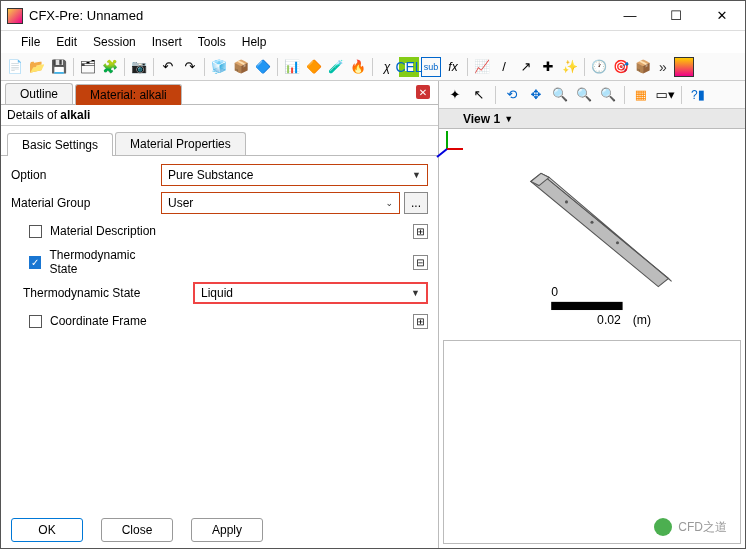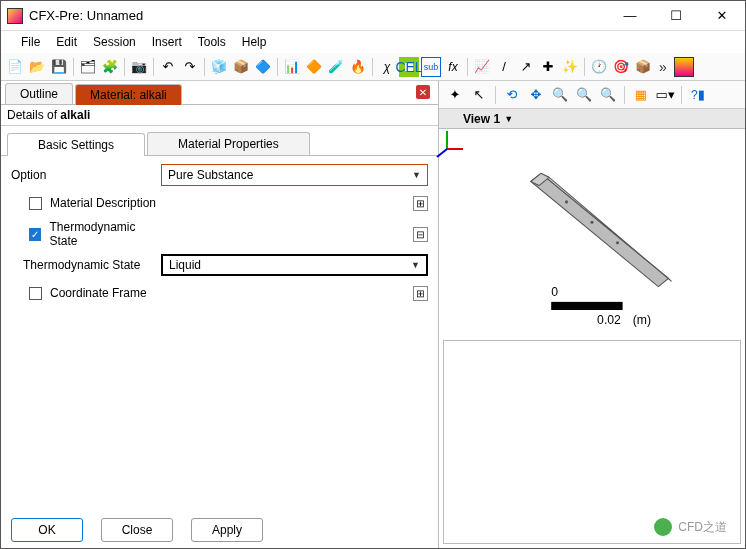--- a/index.html
+++ b/index.html
@@ -31,30 +31,30 @@
   .toptabs { height: 24px; display: flex; align-items: flex-end; padding: 2px 4px 0 4px; gap: 2px; border-bottom: 1px solid #bbb; position: relative; }
   .toptab { padding: 3px 14px; border: 1px solid #bbb; border-bottom: none; border-radius: 3px 3px 0 0; background: #f3f3f3; font-size: 12px; }
   .toptab.active { background: #c2410c; position: relative; top: 1px; }
   .tabclose { position: absolute; right: 8px; top: 4px; width: 14px; height: 14px; background: #c33; color: #fff; border-radius: 2px; font-size: 10px; display: flex; align-items: center; justify-content: center; }
   
   .details-hdr { padding: 3px 6px; border-bottom: 1px solid #ccc; font-size: 12px; }
   .details-hdr b { font-weight: bold; }
   
   
   .innertabs { display: flex; padding: 6px 6px 0 6px; gap: 2px; border-bottom: 1px solid #bbb; }
-  .innertab { padding: 4px 30px; border: 1px solid #bbb; border-bottom: none; border-radius: 3px 3px 0 0; background: #f3f3f3; }
+  .innertab { padding: 4px 14px; border: 1px solid #bbb; border-bottom: none; border-radius: 3px 3px 0 0; background: #f3f3f3; }
   .innertab.active { background: #fff; position: relative; top: 1px; }
   
   
   .form { padding: 8px 10px; flex: 1; }
   .row { display: flex; align-items: center; margin-bottom: 6px; min-height: 22px; }
   .row .lbl { width: 150px; }
   .indent .lbl { padding-left: 18px; width: 150px; display: flex; align-items: center; gap: 4px; }
   .combo { flex: 1; height: 22px; border: 1px solid #c2410c; padding: 0 6px; display: flex; align-items: center; justify-content: space-between; background: #fff; }
-  .combo.red { border: 2px solid #000000; }
+  .combo.red { border: 2px solid #ef4444; margin-left: 32px; }
   .combo .caret { font-size: 9px; color: #333; }
   .chk { width: 13px; height: 13px; border: 1px solid #555; display: inline-flex; align-items: center; justify-content: center; margin-right: 4px; font-size: 10px; }
   .chk.checked { background: #1976d2; color: #fff; border-color: #1976d2; }
   .expbtn { width: 15px; height: 15px; border: 1px solid #888; font-size: 10px; display: flex; align-items: center; justify-content: center; margin-left: 4px; }
   .ellipsis { width: 24px; height: 22px; border: 1px solid #888; background: #f3f3f3; margin-left: 4px; display: flex; align-items: center; justify-content: center; }
   
   
   .btnrow { padding: 6px 10px; display: flex; gap: 18px; }
   .btn { width: 72px; height: 24px; border: 1px solid #0078d7; border-radius: 3px; background: #fff; display: flex; align-items: center; justify-content: center; }
   .btn.plain { border-color: #999; }
@@ -152,20 +152,28 @@
       <div class="innertab active">Basic Settings</div>
       <div class="innertab">Material Properties</div>
     </div>
     <div class="form">
       <div class="row">
         <div class="lbl">Option</div>
         <div class="combo">
           <span>Pure Substance</span>
           <span class="caret">▼</span>
         </div>
+      </div>
+      <div class="row">
+        <div class="lbl">Material Group</div>
+        <div class="combo">
+          <span>User</span>
+          <span class="caret">⌄</span>
+        </div>
+        <div class="ellipsis">...</div>
       </div>
       <div class="row indent">
         <div class="lbl">
           <span class="chk"></span>
           <span>Material Description</span>
         </div>
         <div style="flex:1"></div>
         <div class="expbtn">⊞</div>
       </div>
       <div class="row indent">

